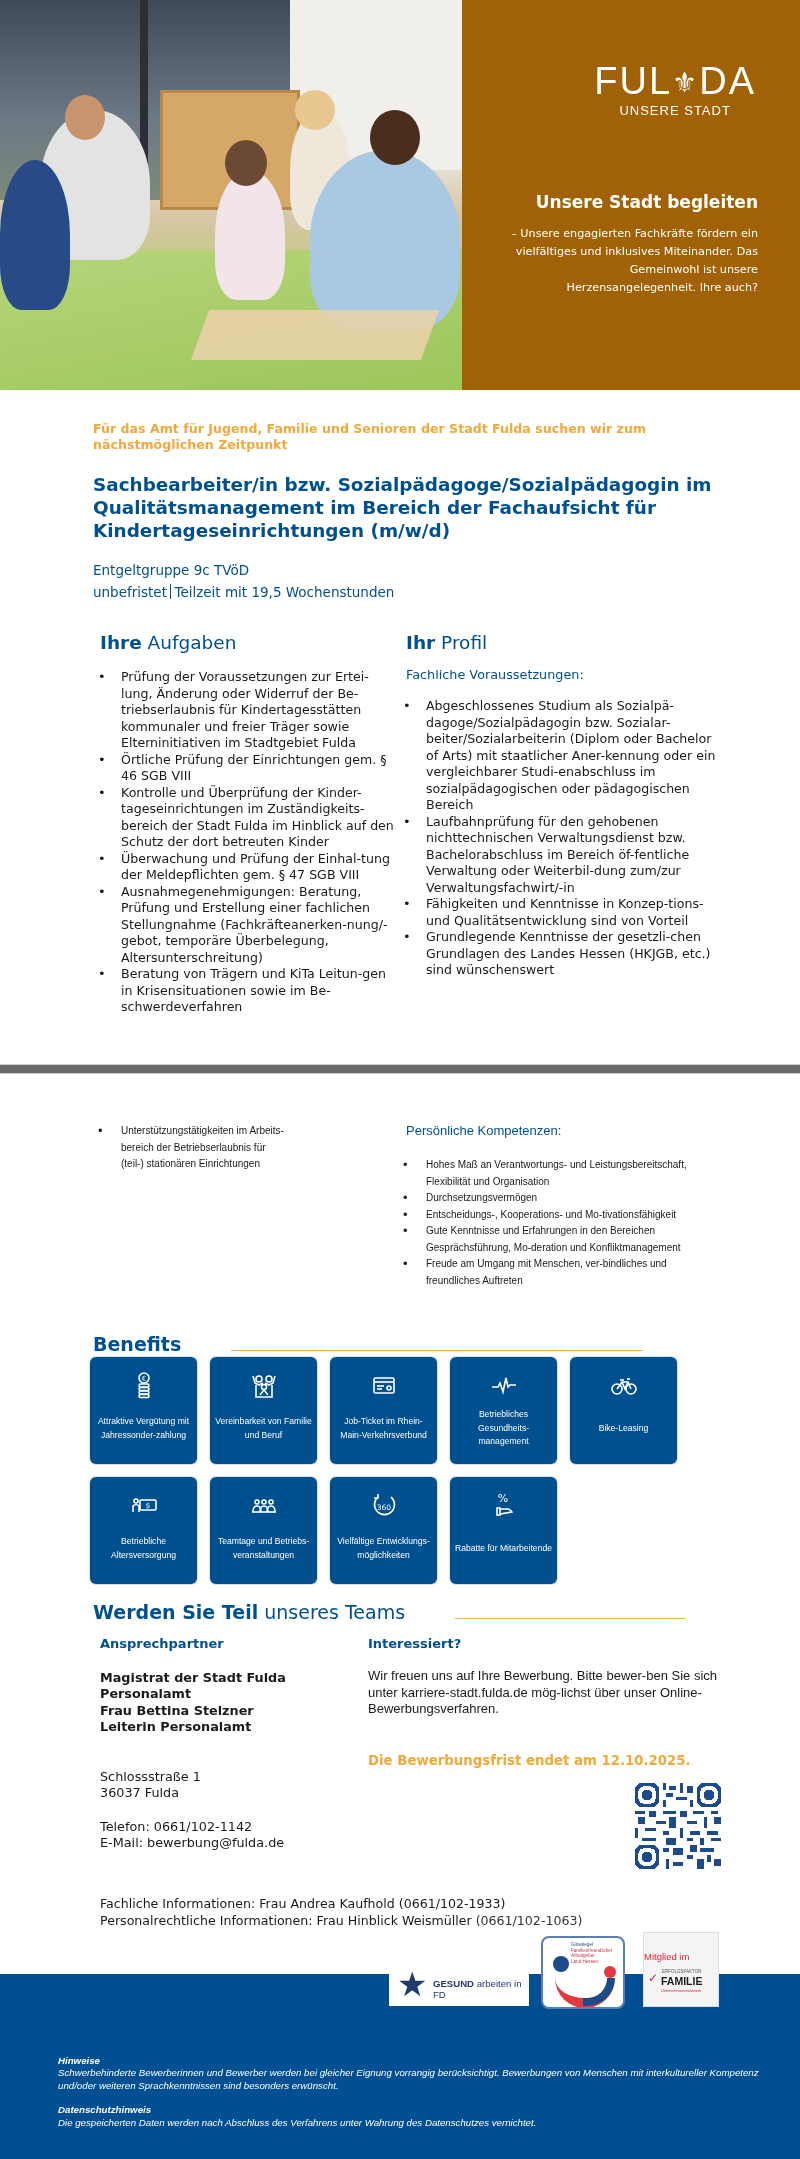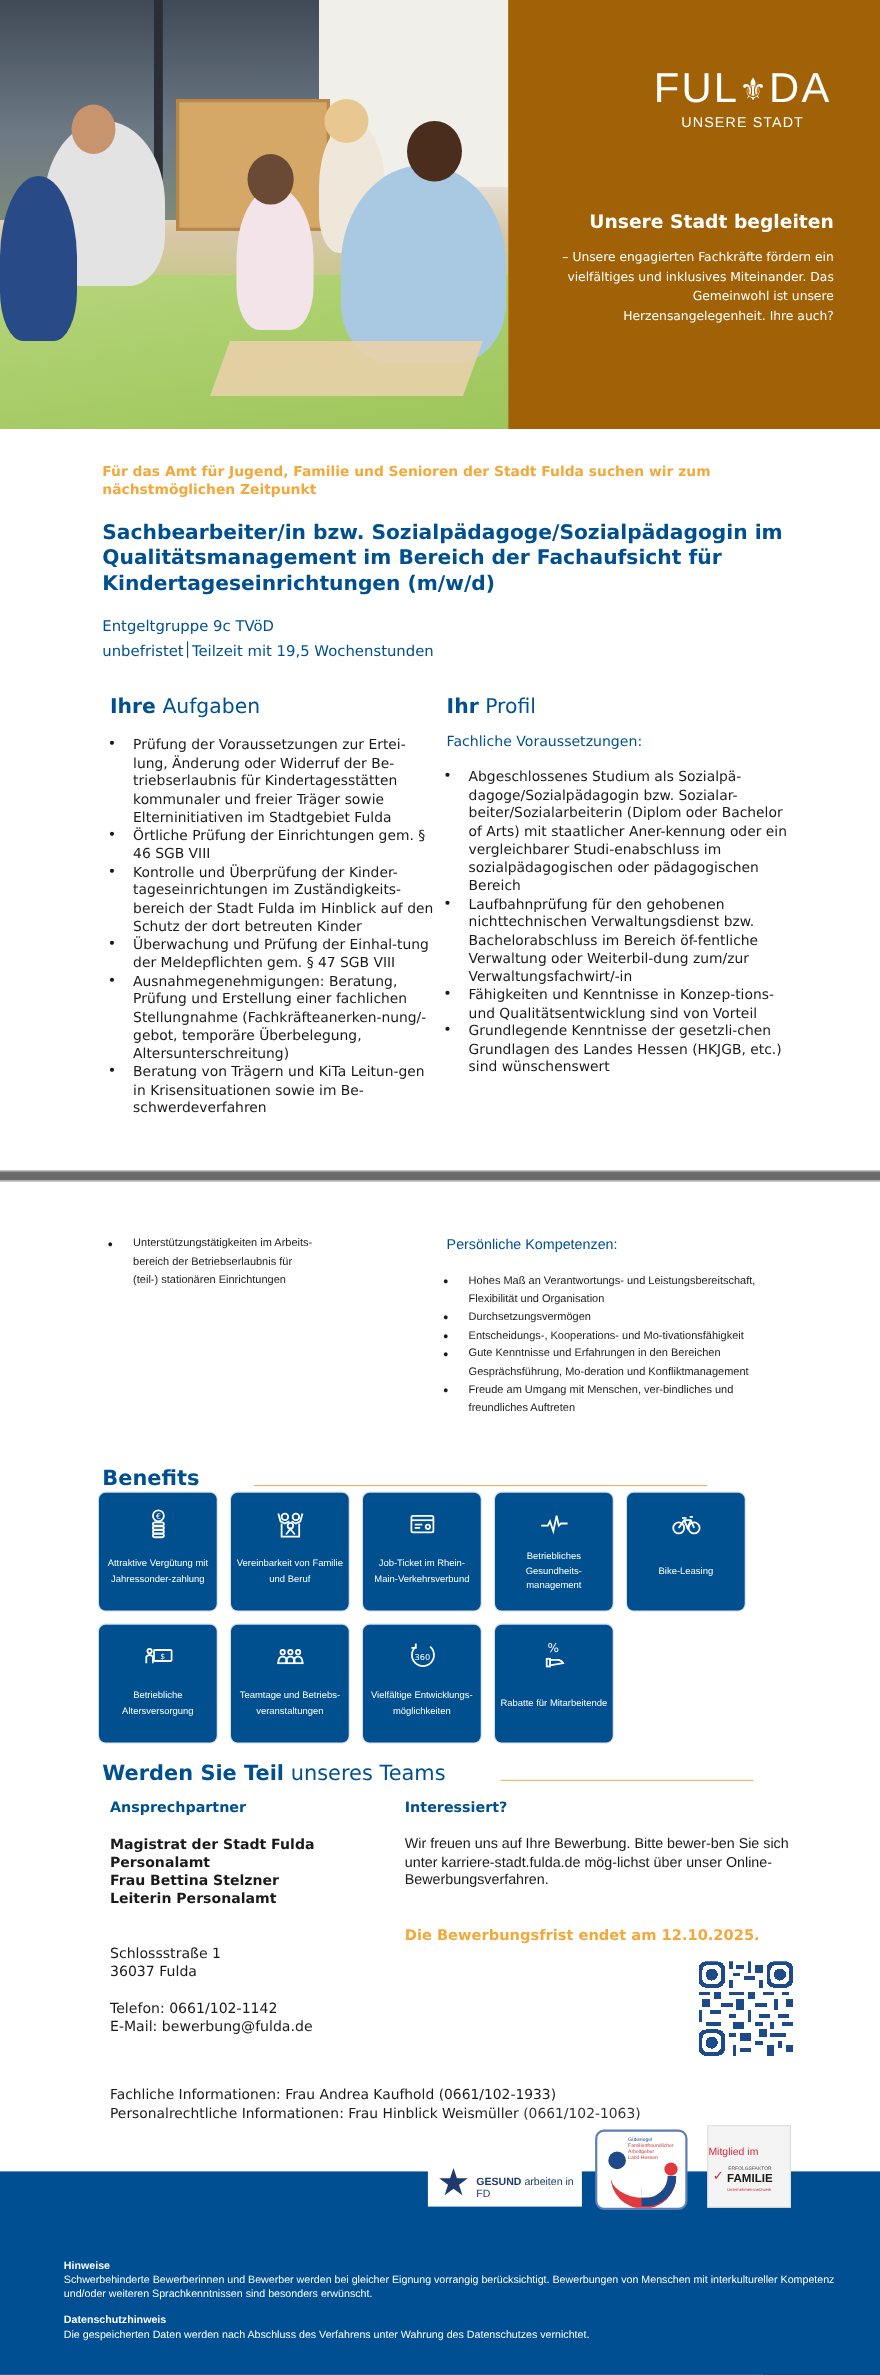--- a/index.html
+++ b/index.html
@@ -106,21 +106,21 @@
   .seal-guete .c2 { position:absolute; left: 61px; top: 28px; width: 12px; height: 12px; border-radius:50%; background:#e03a3e; }
   .seal-guete .arc { position:absolute; left: 12px; top: 30px; width: 60px; height: 40px; border-bottom: 10px solid #e03a3e; border-radius: 0 0 40px 40px; }
   .seal-guete .arc2 { position:absolute; left: 40px; top: 40px; width: 32px; height: 28px; border-bottom: 8px solid #1d4b8a; border-right: 8px solid #1d4b8a; border-radius: 0 0 30px 0; }
   .seal-familie { left: 643px; top: 1932px; width: 76px; height: 75px; background:#f4f4f4; border:1px solid #ddd; }
   .seal-familie .m { position:absolute; left: 0; width: 100%; top: 18px; text-align:left; font-family:"Liberation Sans",sans-serif; font-size: 9.5px; color:#d4273a; }
   .seal-familie .e { position:absolute; left: 18px; top: 36px; font-family:"Liberation Sans",sans-serif; font-size: 4.5px; color:#555; }
   .seal-familie .f { position:absolute; left: 17px; top: 42px; font-family:"Liberation Sans",sans-serif; font-size: 10.5px; font-weight:bold; color:#1a1a1a; }
   .seal-familie .chk { position:absolute; left: 4px; top: 38px; font-size: 12px; color:#d4273a; font-weight:bold; }
   .seal-familie .u { position:absolute; left: 17px; top: 56px; font-family:"Liberation Sans",sans-serif; font-size: 3.8px; color:#d4273a; }
 
-  .notes { position:absolute; left: 58px; top: 2055px; width: 720px; font-family:"Liberation Sans", sans-serif; font-size: 9.7px; line-height: 12.4px; color:#fff; }
+  .notes { position:absolute; left: 58px; top: 2055px; width: 720px; font-family:"Liberation Sans", sans-serif; font-size: 9.7px; line-height: 12.4px; color:#fff;font-style:italic; }
   .notes .nh { font-weight: bold; }
   .notes .block2 { margin-top: 12px; }
 </style>
 </head>
 <body>
 
 <section class="hero">
   <div class="hero-photo" title="Kinder und Betreuende spielen im Kita-Gruppenraum auf dem Boden">
     <div class="window"></div>
     <div class="frame"></div>

